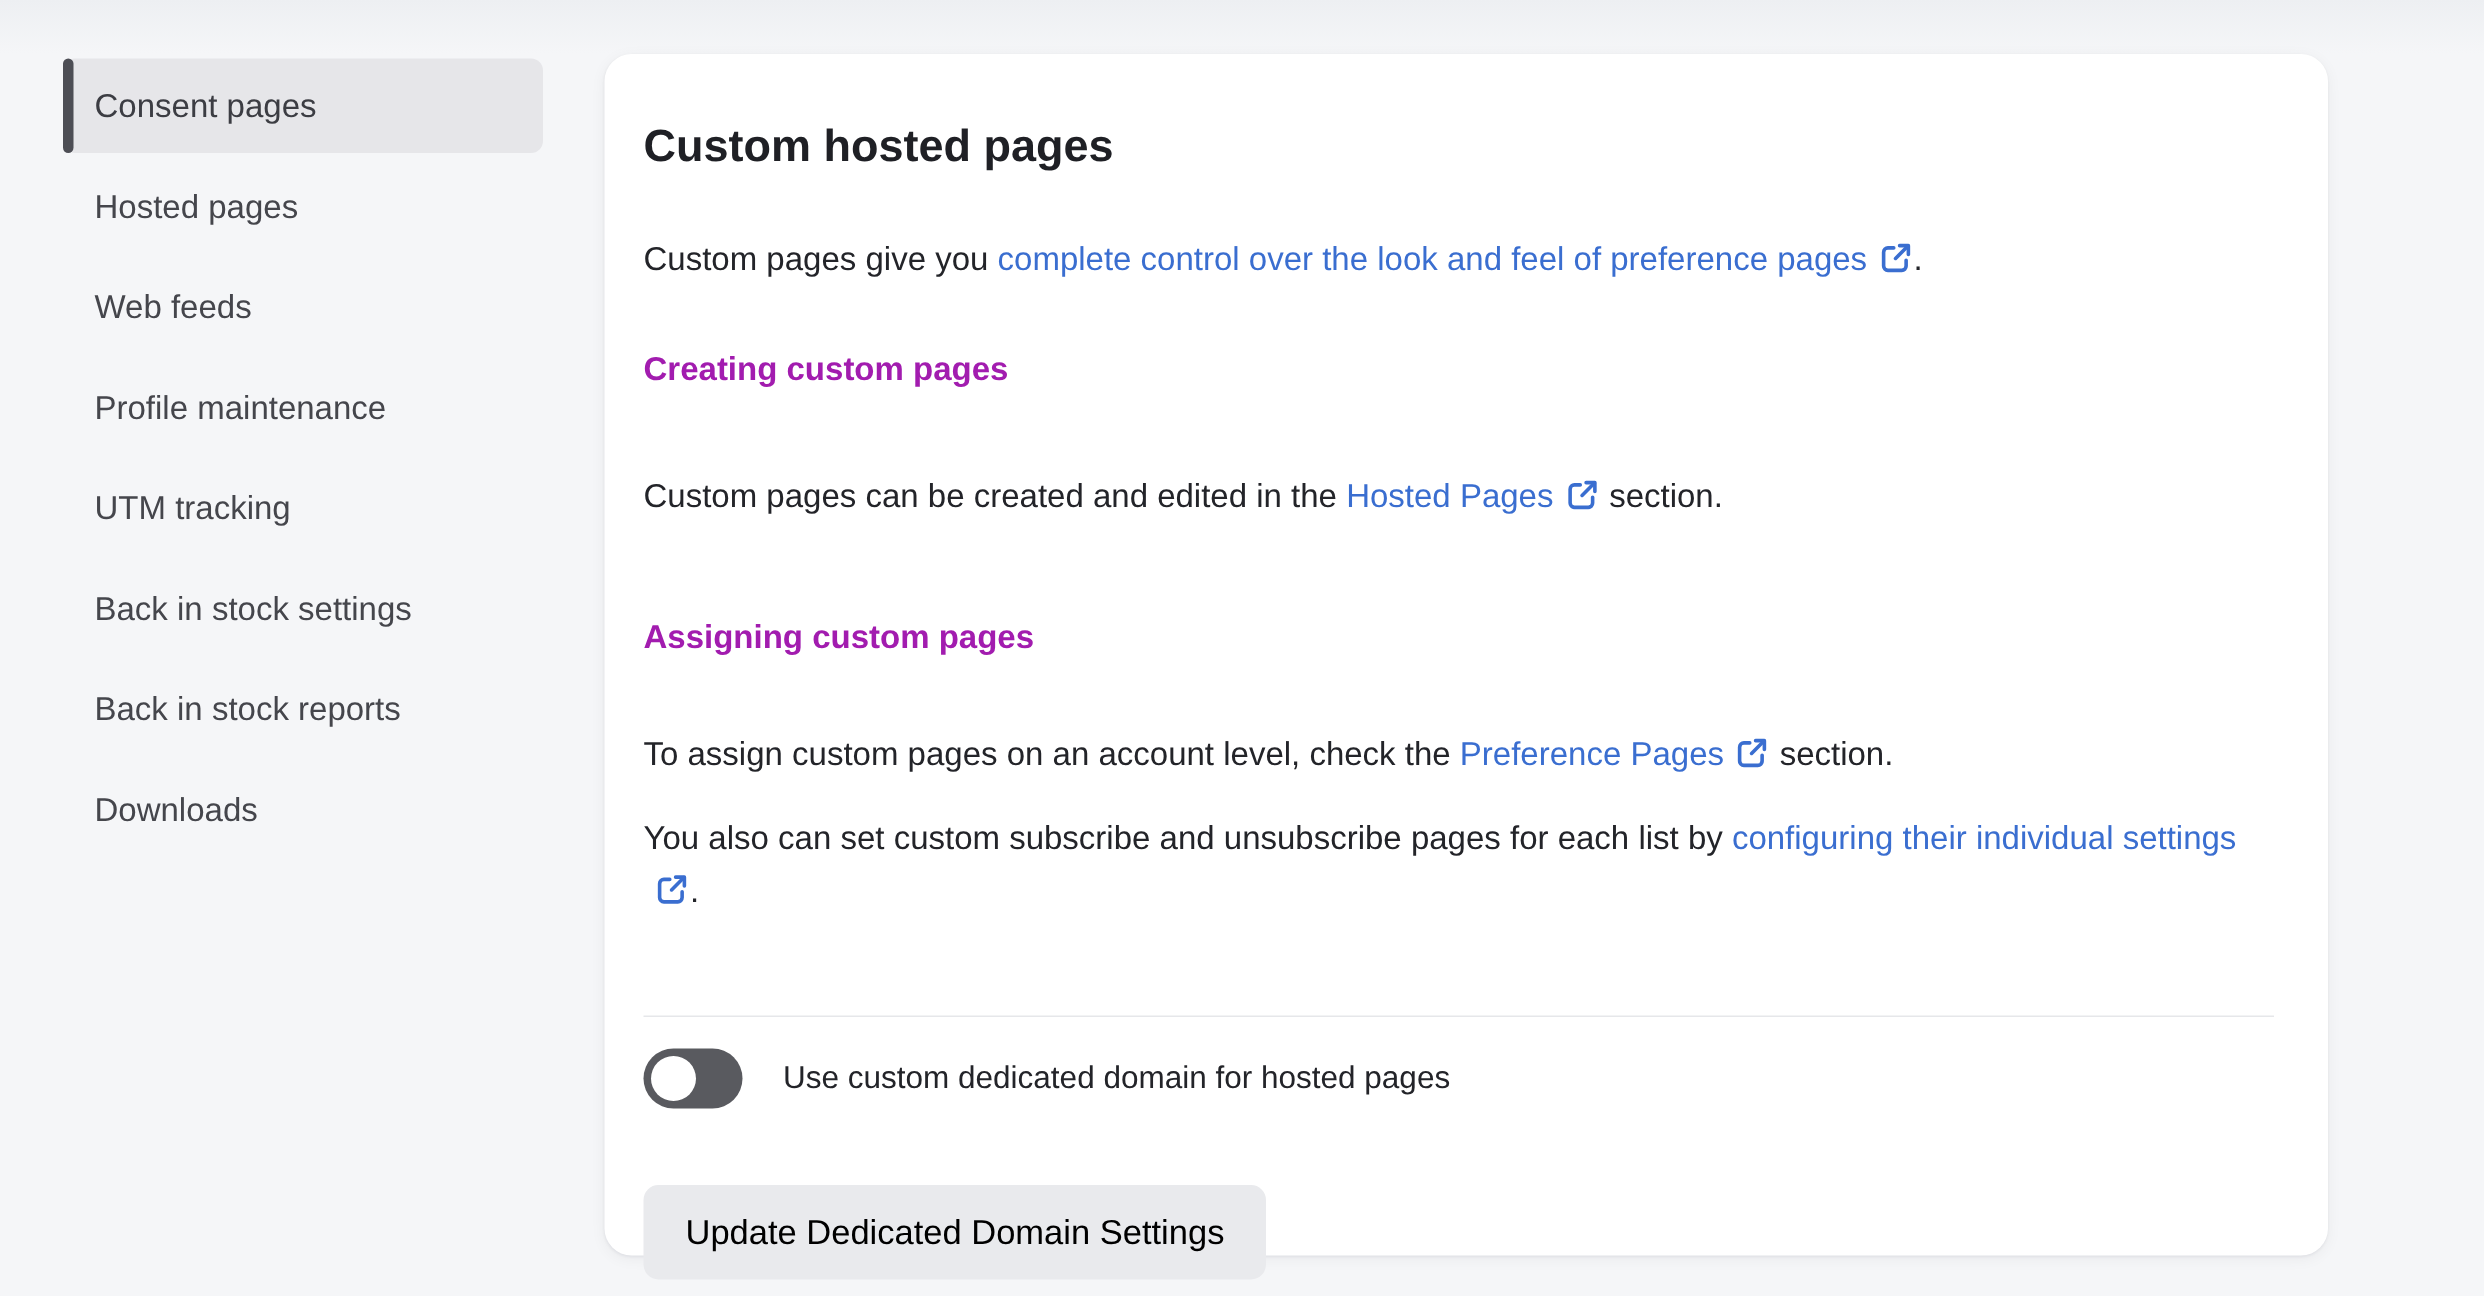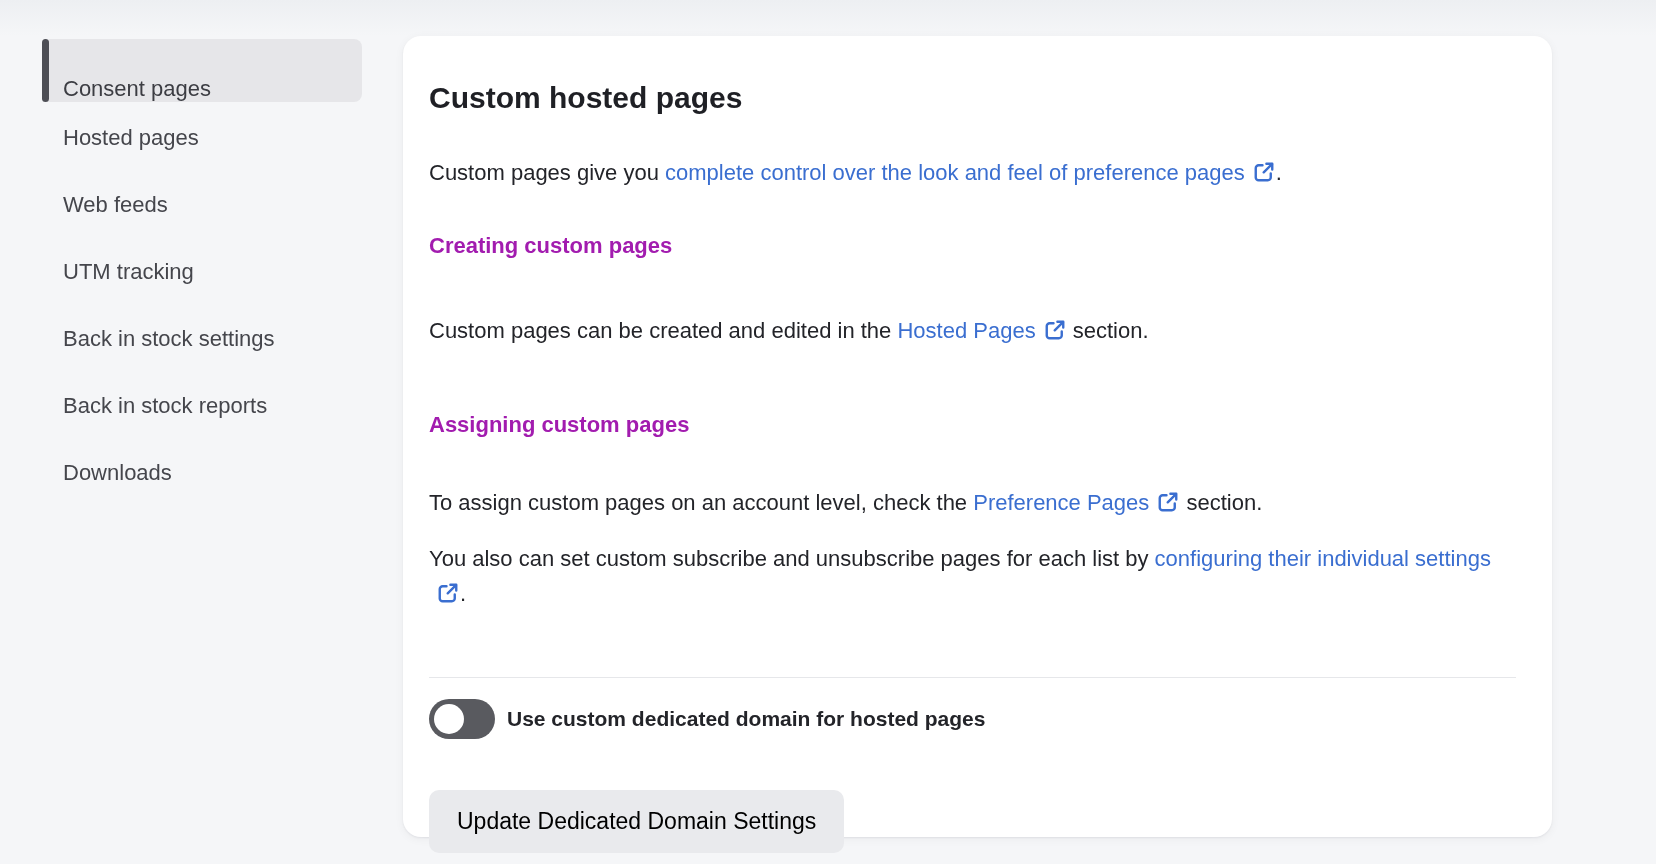--- a/index.html
+++ b/index.html
@@ -31,21 +31,20 @@
     padding-left: 21px;
     border-radius: 8px;
     font-size: 22px;
     color: #45464c;
     cursor: pointer;
     -webkit-user-select: none; user-select: none;
   }
   .side-item.active {
     background: #e6e6e9;
     color: #3c3d43;
-    align-items: flex-end;
   }
   .side-item .active-bar {
     position: absolute;
     left: 0; top: 0; bottom: 0;
     width: 7px;
     background: #4d4e55;
     border-radius: 4px;
   }
 
   
@@ -116,24 +115,23 @@
     flex: none;
   }
   .toggle .knob {
     position: absolute;
     left: 5px; top: 5px;
     width: 30px; height: 30px;
     border-radius: 50%;
     background: #ffffff;
   }
   .toggle-label {
-    margin-left: 12px;
+    margin-left: 27px;
     font-size: 21px;
     color: #232429;
-    font-weight: bold;
   }
 
   
   .update-btn {
     display: block;
     margin-top: 51px;
     height: 63px;
     padding: 0 28px;
     border: none;
     border-radius: 10px;
@@ -154,20 +152,23 @@
       <span class="active-bar"></span>
       <span>Consent pages</span>
     </div>
     <div class="side-item">
       <span>Hosted pages</span>
     </div>
     <div class="side-item">
       <span>Web feeds</span>
     </div>
     <div class="side-item">
+      <span>Profile maintenance</span>
+    </div>
+    <div class="side-item">
       <span>UTM tracking</span>
     </div>
     <div class="side-item">
       <span>Back in stock settings</span>
     </div>
     <div class="side-item">
       <span>Back in stock reports</span>
     </div>
     <div class="side-item">
       <span>Downloads</span>

